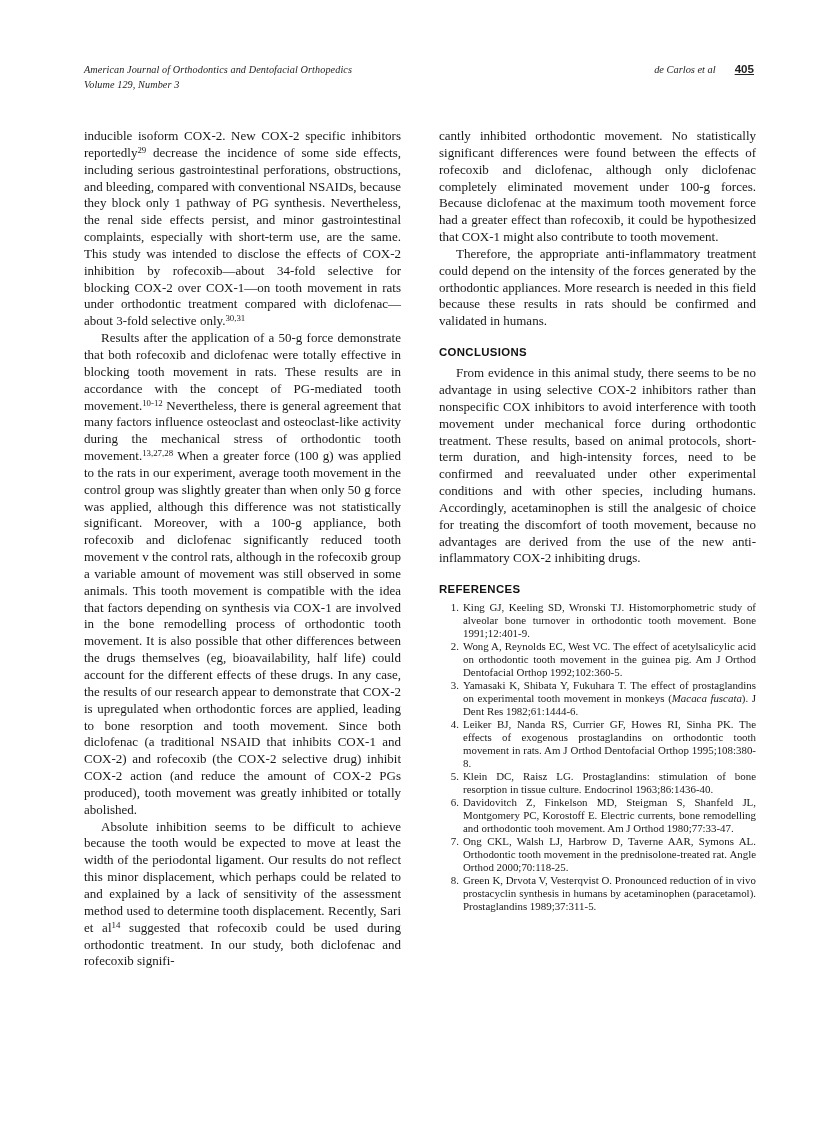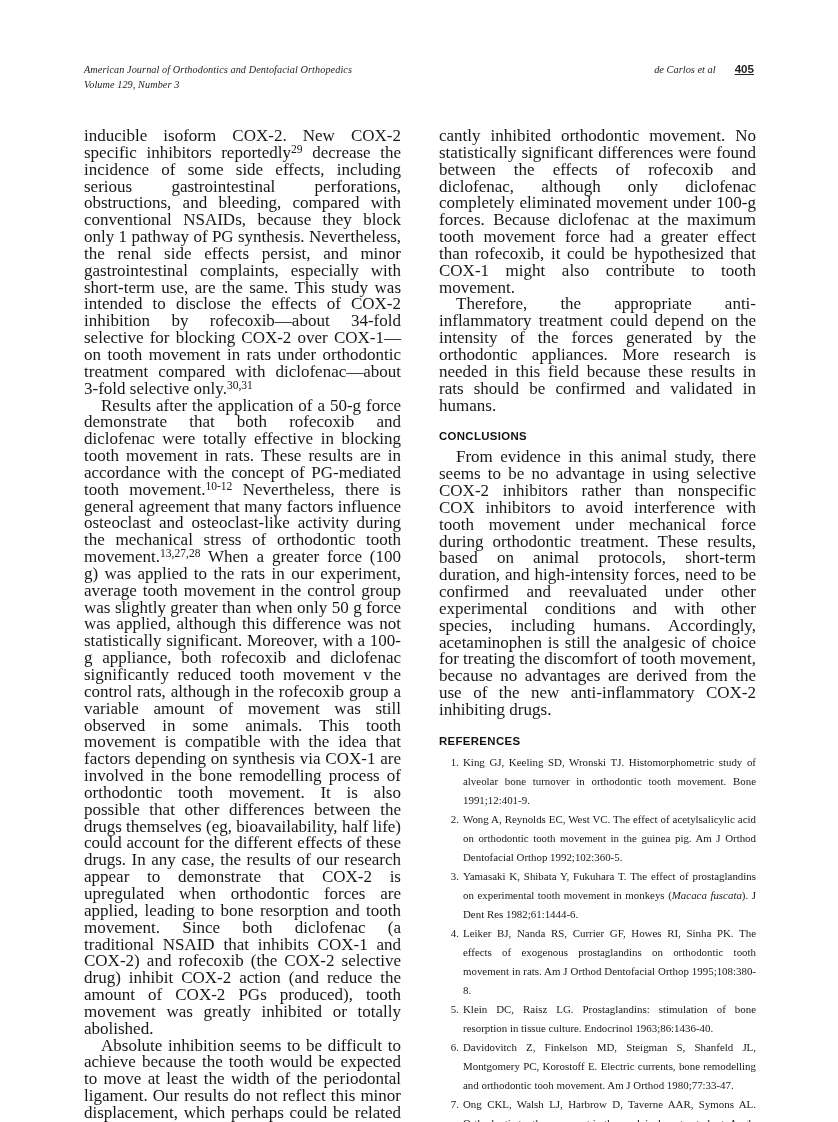--- a/index.html
+++ b/index.html
@@ -69,21 +69,21 @@
     gap: 38px;
   }
   .col {
     width: 317px;
     position: relative;
   }
   p.body {
     margin: 0;
     text-indent: 17px;
     text-align: justify;
-    font-size: 17px;
+    font-size: 13px;
     line-height: 16.85px;
     hyphens: manual;
     color: #171717;
   }
   p.body.nofirst { text-indent: 0; }
   sup {
     font-size: 0.68em;
     vertical-align: 0.42em;
     line-height: 0;
   }
@@ -112,21 +112,21 @@
   ol.refs {
     margin: 0;
     padding: 0 0 0 24px;
     list-style: none;
     counter-reset: refnum;
   }
   ol.refs li {
     counter-increment: refnum;
     position: relative;
     font-size: 10.9px;
-    line-height: 19px;
+    line-height: 13px;
     text-align: justify;
     margin-bottom: 0px;
     color: #171717;
   }
   ol.refs li::before {
     content: counter(refnum) ".";
     position: absolute;
     left: -18px;
     width: 14px;
     text-align: right;

